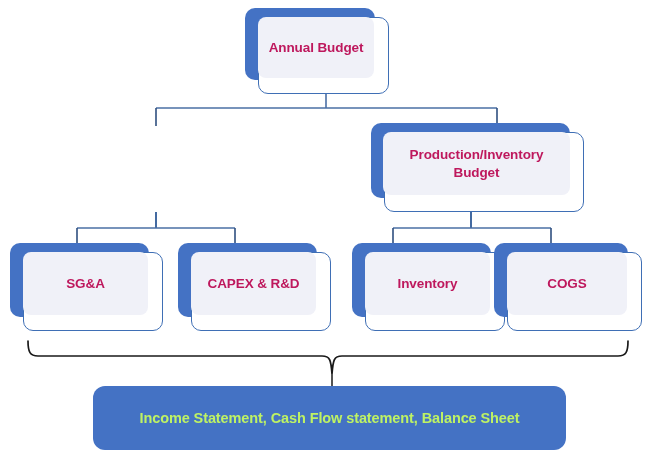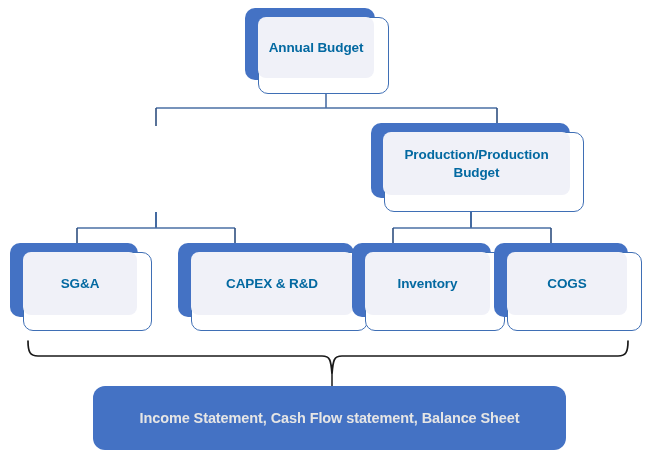--- a/index.html
+++ b/index.html
@@ -71,54 +71,54 @@
     right: 15px;
     bottom: 16px;
     background: #f0f1f8;
     border-radius: 8px;
     display: flex;
     align-items: center;
     justify-content: center;
   }
 
   .node .label {
-    color: #0369a1;
+    color: #be185d;
     font-weight: bold;
     font-size: 13.5px;
     line-height: 1.28;
     text-align: center;
     letter-spacing: -0.1px;
     padding: 0 4px;
     white-space: pre-line;
   }
 
   
   .node-solid {
     position: absolute;
     z-index: 2;
     background: #4472C4;
     border-radius: 12px;
     display: flex;
     align-items: center;
     justify-content: center;
   }
   .node-solid .label {
-    color: #e5e5e5;
+    color: #bef264;
     font-weight: bold;
     font-size: 14.5px;
     text-align: center;
     letter-spacing: -0.1px;
   }
 
   
   #node-annual-budget      { left: 245px; top: 8px;   width: 144px; height: 86px; }
   #node-sales-budget       { left: 41px;  top: 126px; width: 241px; height: 86px; }
   #node-production-budget  { left: 371px; top: 123px; width: 213px; height: 89px; }
-  #node-sga                { left: 10px;  top: 243px; width: 142px; height: 88px; }
-  #node-capex-rd           { left: 178px; top: 243px; width: 153px; height: 88px; padding-left: 37px; }
+  #node-sga                { left: 10px;  top: 243px; width: 153px; height: 88px; }
+  #node-capex-rd           { left: 178px; top: 243px; width: 153px; height: 88px; }
   #node-inventory          { left: 336px; top: 243px; width: 153px; height: 88px; margin-left: 16px; }
   #node-cogs               { left: 494px; top: 243px; width: 148px; height: 88px; }
   #node-financial-statements { left: 93px; top: 386px; width: 473px; height: 64px; }
 
   #node-production-budget .face { left: 12px; top: 9px; right: 14px; bottom: 17px; }
 </style>
 </head>
 <body>
 
 <div id="diagram">
@@ -156,21 +156,21 @@
     <div class="face">
       <span class="label">Annual Budget</span>
     </div>
   </div>
 
 
   <div class="node" id="node-production-budget">
     <div class="plate"></div>
     <div class="card"></div>
     <div class="face">
-      <span class="label">Production/Production
+      <span class="label">Production/Inventory
 Budget</span>
     </div>
   </div>
 
   <div class="node" id="node-sga">
     <div class="plate"></div>
     <div class="card"></div>
     <div class="face">
       <span class="label">SG&amp;A</span>
     </div>

